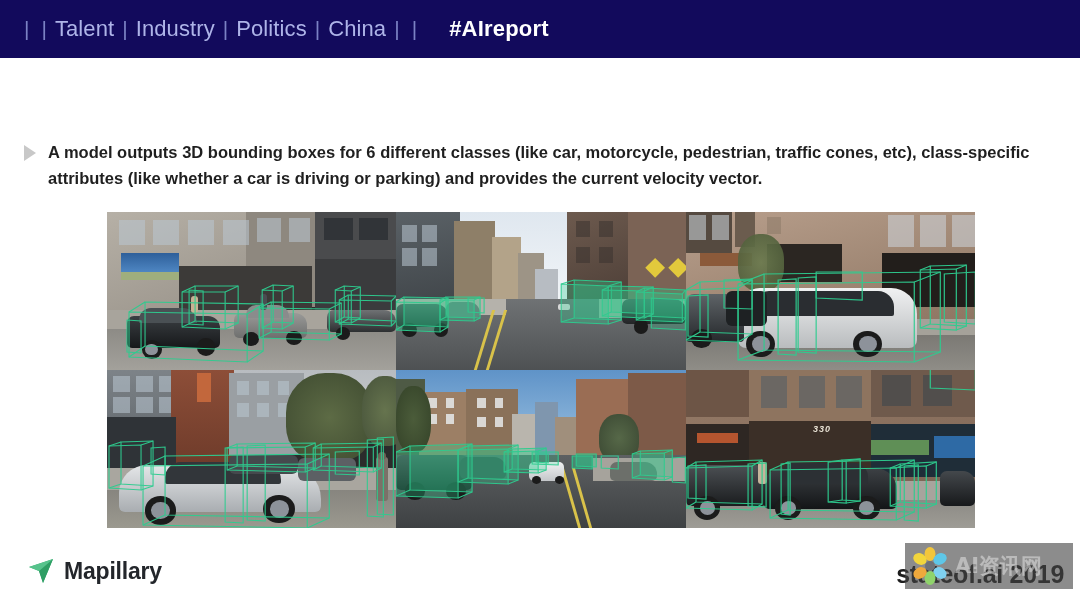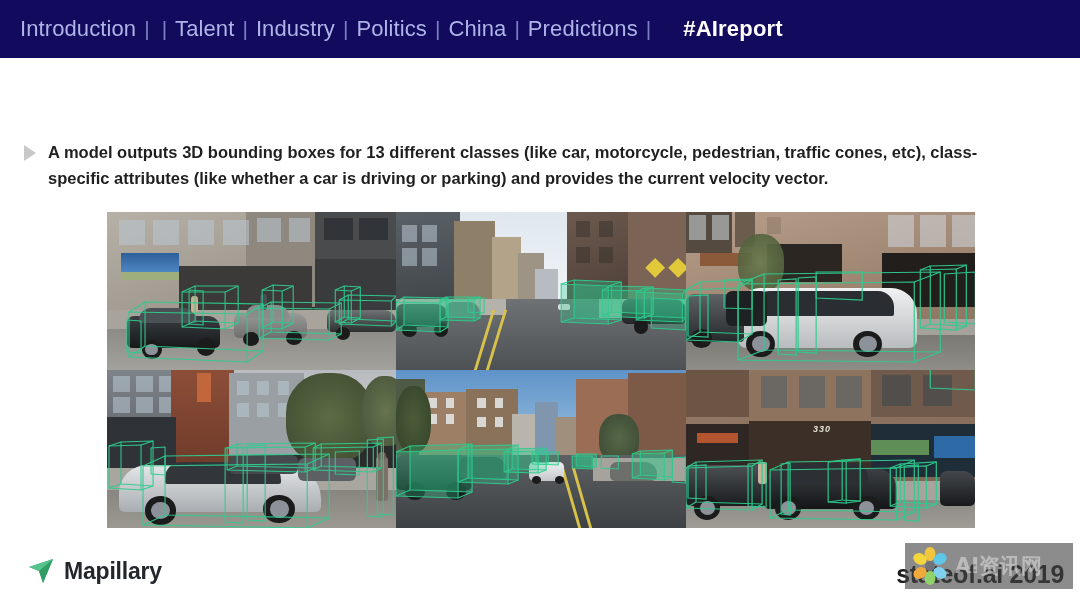--- a/index.html
+++ b/index.html
@@ -147,53 +147,51 @@
   }
 </style>
 </head>
 <body>
 
 <div class="slide">
 
   <div class="navbar">
     <div class="nav-items">
 
-      <span class="nav-link">Introduction</span>
       <span class="nav-sep">|</span>
 
       <span class="nav-sep">|</span>
 
       <span class="nav-link">Talent</span>
       <span class="nav-sep">|</span>
 
       <span class="nav-link">Industry</span>
       <span class="nav-sep">|</span>
 
       <span class="nav-link">Politics</span>
       <span class="nav-sep">|</span>
 
       <span class="nav-link">China</span>
       <span class="nav-sep">|</span>
 
-      <span class="nav-link">Predictions</span>
       <span class="nav-sep">|</span>
 
 
       <span class="nav-hashtag">#AIreport</span>
     </div>
   </div>
 
 
   <div class="bullet-row">
     <span class="bullet-marker">
       <svg viewBox="0 0 16 18" width="16" height="18" aria-hidden="true">
         <polygon points="2,1 14,9 2,17" fill="#c8c8c8"></polygon>
       </svg>
     </span>
-    <span class="bullet-text">A model outputs 3D bounding boxes for 13 different classes (like car, motorcycle, pedestrian, traffic cones, etc), class-specific attributes (like whether a car is driving or parking) and provides the current velocity vector.</span>
+    <span class="bullet-text">A model outputs 3D bounding boxes for 6 different classes (like car, motorcycle, pedestrian, traffic cones, etc), class-specific attributes (like whether a car is driving or parking) and provides the current velocity vector.</span>
   </div>
 
   <div class="grid">
 
     <div class="cell">
       <div class="sky" style="top:0;height:40%;background:linear-gradient(#c3bfb7,#b3ada3);"></div>
       <div class="bldg" style="left:0;top:0;width:48%;height:62%;background:linear-gradient(160deg,#b6b0a6,#9a948b);"></div>
       <div class="bldg" style="left:48%;top:0;width:24%;height:60%;background:#8e887f;"></div>
       <div class="bldg" style="left:72%;top:0;width:28%;height:58%;background:#4a4b4d;"></div>
 

